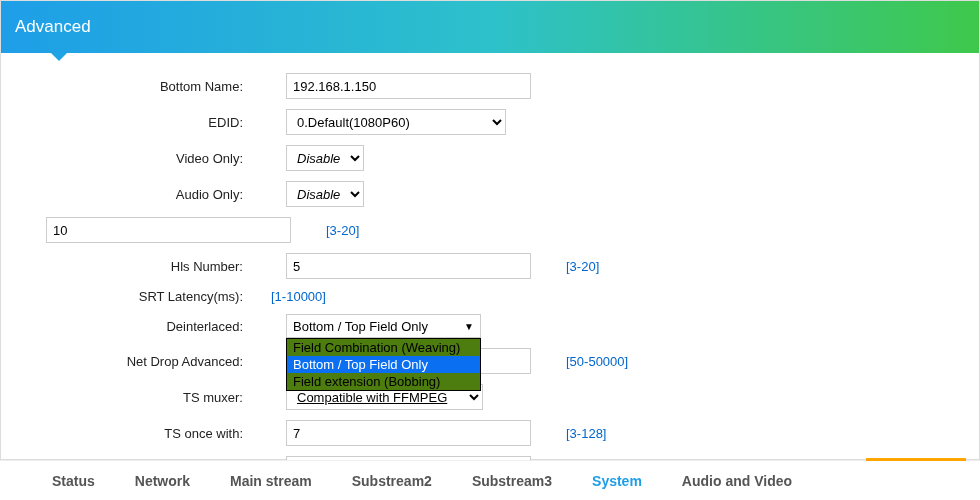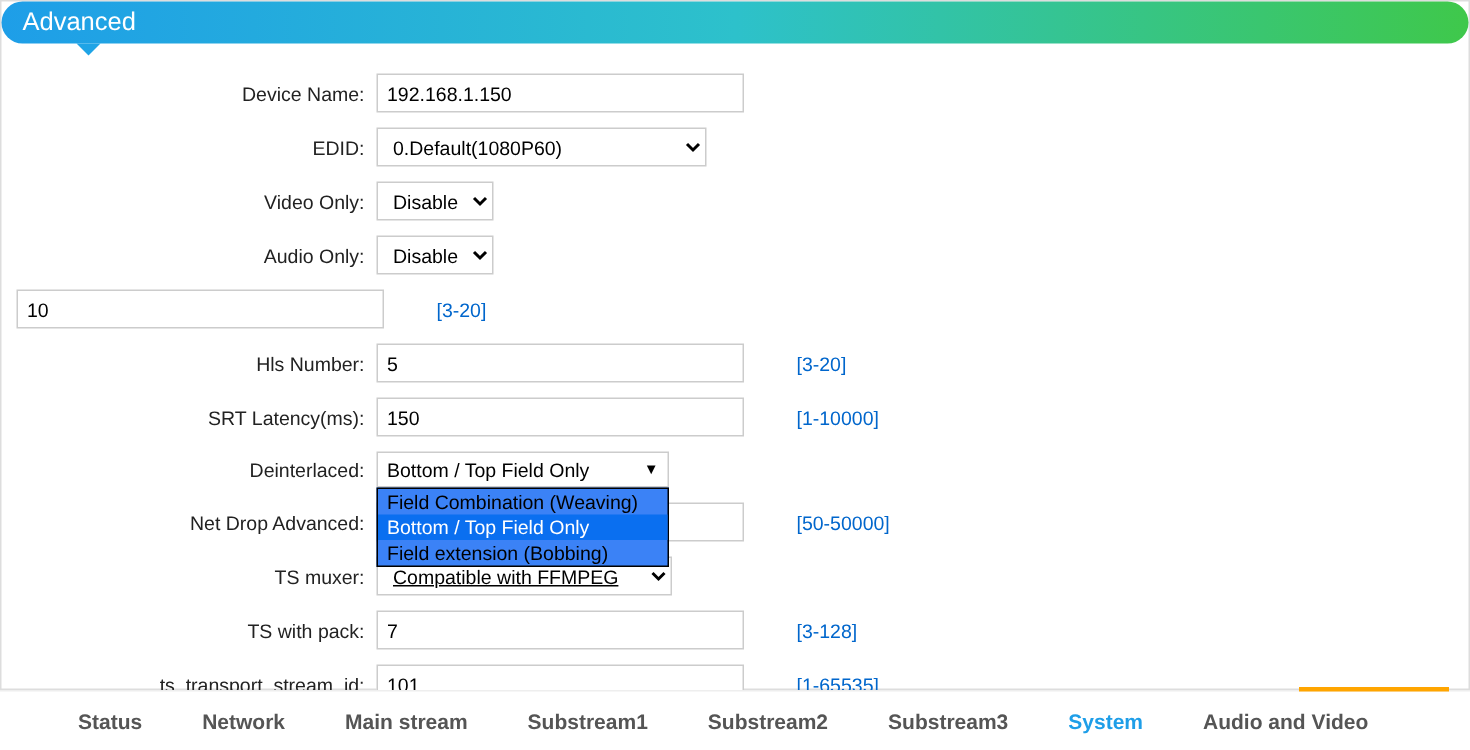--- a/index.html
+++ b/index.html
@@ -1,53 +1,53 @@
 <!DOCTYPE html>
 <html><head>
   <meta charset="utf-8">
   <style>
     * { margin: 0; padding: 0; box-sizing: border-box; }
     body { font-family: Arial, sans-serif; font-size: 13px; background: #fff; width: 980px; height: 500px; overflow: hidden; position: relative; }
     .container { border: 1px solid #ddd; height: 460px; background: #fff; }
-    .header { background: linear-gradient(90deg, #1e9ee8 0%, #2dc1cb 50%, #3fc84b 100%); color: #fff; padding: 4px 14px; font-size: 17px; font-weight: 500; position: relative; border-radius: 18px; }
+    .header { background: linear-gradient(90deg, #1e9ee8 0%, #2dc1cb 50%, #3fc84b 100%); color: #fff; padding: 16px 14px; font-size: 17px; font-weight: 500; position: relative; }
     .header::after { content: ''; position: absolute; bottom: -8px; left: 50px; border-left: 8px solid transparent; border-right: 8px solid transparent; border-top: 8px solid #1fa4e6; }
     .form-area { padding: 20px 10px 10px 10px; }
     .row { display: flex; align-items: center; margin-bottom: 10px; }
     .label { width: 240px; text-align: right; padding-right: 8px; color: #222; }
-    .ctrl { width: 260px; }
+    .ctrl { width: 260px; margin-left: 35px; }
     .ctrl input[type=text], .ctrl select { border: 1px solid #ccc; padding: 4px 6px; font-size: 13px; height: 26px; background: #fff; }
     .ctrl input[type=text] { width: 245px; }
     .ctrl select { cursor: pointer; }
     .hint { color: #0066cc; padding-left: 20px; }
     .dropdown-open-wrap { position: relative; }
     .select-box { border: 1px solid #ccc; padding: 4px 6px; font-size: 13px; height: 24px; background: #fff; width: 195px; display: flex; justify-content: space-between; align-items: center; }
     .select-box .arrow { font-size: 10px; }
-    .options { position: absolute; top: 24px; left: 0; width: 195px; border: 1px solid #000; background: #3b82f6; z-index: 10; }
+    .options { position: absolute; top: 24px; left: 0; width: 195px; border: 1px solid #000; background: #4d7c0f; z-index: 10; }
     .options .opt { padding: 1px 6px; font-size: 13px; }
     .options .opt.selected { background: #0a6ff0; color: #fff; }
     .navbar { position: absolute; bottom: 0; left: 0; right: 0; height: 40px; display: flex; align-items: center; padding: 0 36px; gap: 8px; background: #fff; border-top: 1px solid #eee; }
     .nav-item { color: #555; font-weight: 600; font-size: 14px; padding: 10px 16px; cursor: pointer; }
     .nav-item.active { color: #1e9ee8; }
     .nav-highlight { position: absolute; top: -3px; right: 14px; width: 100px; height: 3px; background: #ffa500; }
     .sel-edid { width: 220px; }
-    .sel-small { width: auto; }
+    .sel-small { width: auto; font-style: italic; }
     .sel-med { width: 197px; text-decoration: underline; }
   </style>
 </head>
 <body>
 
 <div class="container">
   <div class="header">
     <span>Advanced</span>
   </div>
 
   <div class="form-area">
 
     <div class="row">
-      <div class="label">Device Name:</div>
+      <div class="label">Bottom Name:</div>
       <div class="ctrl"><input type="text" value="192.168.1.150" style=""></div>
     </div>
 
     <div class="row">
       <div class="label">EDID:</div>
       <div class="ctrl"><select class="sel-edid"><option>0.Default(1080P60)</option></select></div>
     </div>
 
     <div class="row">
       <div class="label">Video Only:</div>
@@ -65,21 +65,20 @@
     </div>
 
     <div class="row">
       <div class="label">Hls Number:</div>
       <div class="ctrl"><input type="text" value="5" style=""></div>
       <div class="hint">[3-20]</div>
     </div>
 
     <div class="row">
       <div class="label">SRT Latency(ms):</div>
-      <div class="ctrl"><input type="text" value="150" style=""></div>
       <div class="hint">[1-10000]</div>
     </div>
 
     <div class="row">
       <div class="label">Deinterlaced:</div>
       <div class="ctrl">
         <div class="dropdown-open-wrap">
           <div class="select-box">
             <span>Bottom / Top Field Only</span>
             <span class="arrow">▼</span>
@@ -98,37 +97,36 @@
       <div class="ctrl"><input type="text" value="" style=""></div>
       <div class="hint">[50-50000]</div>
     </div>
 
     <div class="row">
       <div class="label">TS muxer:</div>
       <div class="ctrl"><select class="sel-med"><option>Compatible with FFMPEG</option></select></div>
     </div>
 
     <div class="row">
-      <div class="label">TS with pack:</div>
+      <div class="label">TS once with:</div>
       <div class="ctrl"><input type="text" value="7" style=""></div>
       <div class="hint">[3-128]</div>
     </div>
 
     <div class="row">
       <div class="label">ts_transport_stream_id:</div>
       <div class="ctrl"><input type="text" value="101" style=""></div>
       <div class="hint">[1-65535]</div>
     </div>
 
   </div>
 </div>
 
 <div class="navbar">
   <div class="nav-highlight"></div>
   <div class="nav-item">Status</div>
   <div class="nav-item">Network</div>
   <div class="nav-item">Main stream</div>
-  <div class="nav-item">Substream1</div>
   <div class="nav-item">Substream2</div>
   <div class="nav-item">Substream3</div>
   <div class="nav-item active">System</div>
   <div class="nav-item">Audio and Video</div>
 </div>
 
 </body></html>

